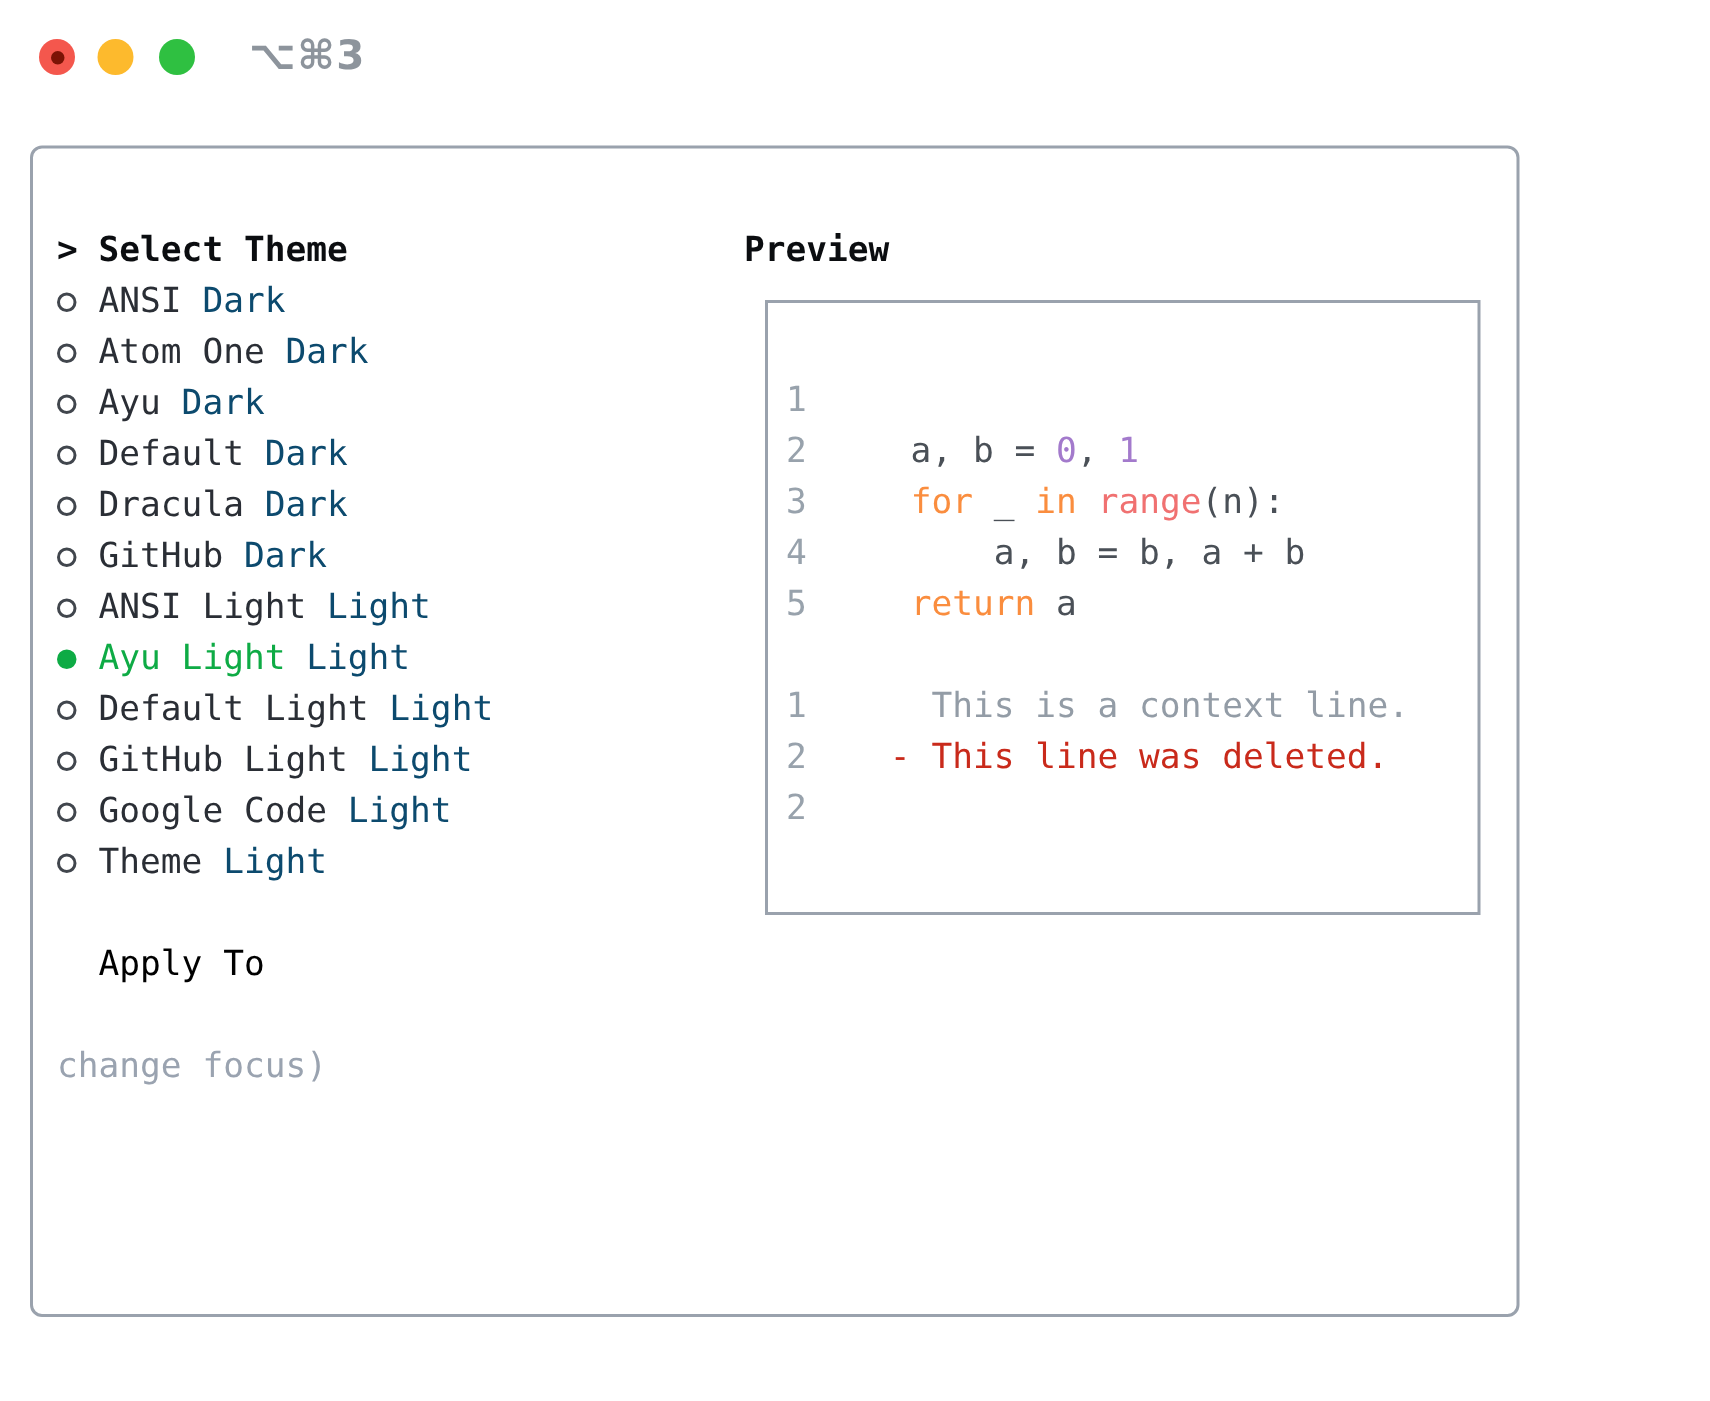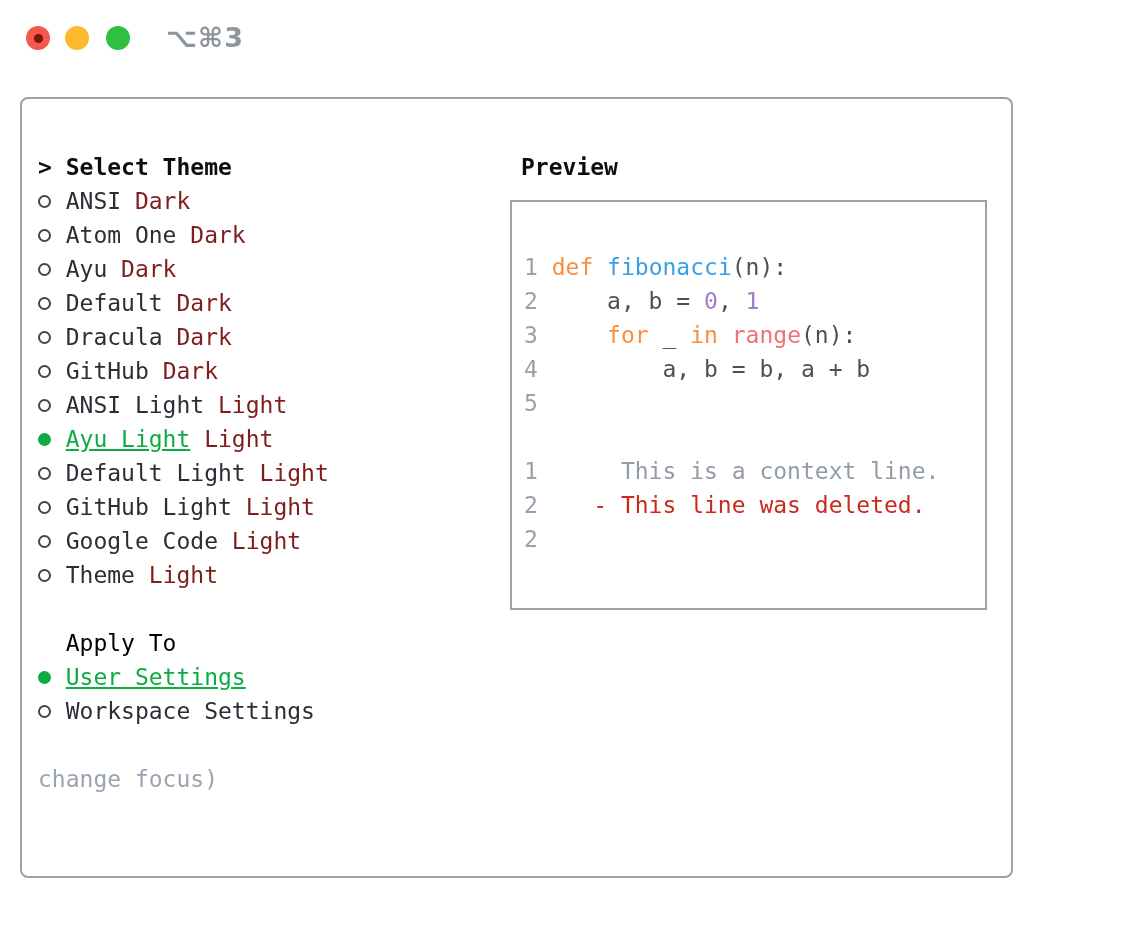--- a/index.html
+++ b/index.html
@@ -35,28 +35,28 @@
 
   
   .left-col { position: absolute; left: 16px; top: 51px; font-size: 23px; color: #2a2e35; }
   .row { height: 34px; display: flex; align-items: center; white-space: pre; }
   .bullet { width: 1ch; display: inline-flex; align-items: center; justify-content: center; flex: none; }
   .circle { width: 13px; height: 13px; border: 2px solid #41464d; border-radius: 50%; }
   .circle.filled { background: #0eab45; border-color: #0eab45; }
   .label { padding-left: 1ch; white-space: pre; }
   .prompt { font-weight: bold; color: #0b0d10; }
   .panel-title { font-weight: bold; color: #0b0d10; text-align: center; }
-  .variant { color: #7f1d1d; margin-left: 1ch; }
-  .theme-row.selected .name { color: #0eab45; text-decoration: underline; }
+  .variant { color: #0c4a6e; margin-left: 1ch; }
+  .theme-row.selected .name { color: #0eab45; }
   .apply-title { color: #000000; }
   .hint-row { height: 34px; display: flex; align-items: center; color: #9aa3b0; white-space: pre; }
 
   
   .preview-title {
-    position: absolute; left: 499px; top: 51px; height: 34px;
+    position: absolute; left: 474px; top: 51px; height: 34px;
     display: flex; align-items: center;
     font-size: 23px; font-weight: bold; color: #0b0d10;
   }
   .preview-box {
     position: absolute; left: 488px; top: 101px; width: 477px; height: 410px;
     border: 2px solid #9aa2ad; background: #ffffff;
   }
   .code-area { padding: 48px 0 0 12px; font-size: 23px; }
   .crow { height: 34px; display: flex; align-items: center; white-space: pre; }
   .ln { width: 1ch; color: #98a2ac; flex: none; }
@@ -107,40 +107,36 @@
           <div class="row theme-row"><span class="bullet"><span class="circle"></span></span><span class="label name">Google Code</span><span class="variant">Light</span></div>
           <div class="row theme-row"><span class="bullet"><span class="circle"></span></span><span class="label name">Theme</span><span class="variant">Light</span></div>
         </div>
 
       <div class="row"></div>
 
       <div class="row">
         <span class="bullet"></span><span class="label apply-title">Apply To</span>
       </div>
 
-      <div id="apply-list">
-          <div class="row theme-row selected"><span class="bullet"><span class="circle filled"></span></span><span class="label name">User Settings</span></div>
-          <div class="row theme-row"><span class="bullet"><span class="circle"></span></span><span class="label name">Workspace Settings</span></div>
-        </div>
 
       <div class="row"></div>
 
       <div class="hint-row">change focus)</div>
     </div>
 
     <div class="preview-title">Preview</div>
 
     <div class="preview-box">
       <div class="code-area">
         <div id="code-lines">
-            <div class="crow"><span class="ln">1</span><span class="ct"><span class="tok-plain"> </span><span class="tok-keyword">def</span><span class="tok-plain"> </span><span class="tok-function">fibonacci</span><span class="tok-plain">(n):</span></span></div>
+            <div class="crow"><span class="ln">1</span></div>
             <div class="crow"><span class="ln">2</span><span class="ct"><span class="tok-plain">     a, b = </span><span class="tok-number">0</span><span class="tok-plain">, </span><span class="tok-number">1</span></span></div>
             <div class="crow"><span class="ln">3</span><span class="ct"><span class="tok-plain">     </span><span class="tok-keyword">for</span><span class="tok-plain"> _ </span><span class="tok-keyword">in</span><span class="tok-plain"> </span><span class="tok-builtin">range</span><span class="tok-plain">(n):</span></span></div>
             <div class="crow"><span class="ln">4</span><span class="ct"><span class="tok-plain">         a, b = b, a + b</span></span></div>
-            <div class="crow"><span class="ln">5</span></div>
+            <div class="crow"><span class="ln">5</span><span class="ct"><span class="tok-plain">     </span><span class="tok-keyword">return</span><span class="tok-plain"> a</span></span></div>
           </div>
         <div id="diff-lines">
             <div class="crow"><span class="ln">1</span><span class="ct"><span class="tok-context">      This is a context line.</span></span></div>
             <div class="crow"><span class="ln">2</span><span class="ct"><span class="tok-plain">    </span><span class="tok-deleted">- This line was deleted.</span></span></div>
             <div class="crow"><span class="ln">2</span><span class="ct"><span class="tok-plain">    </span></span></div>
           </div>
       </div>
     </div>
 
   </div>

